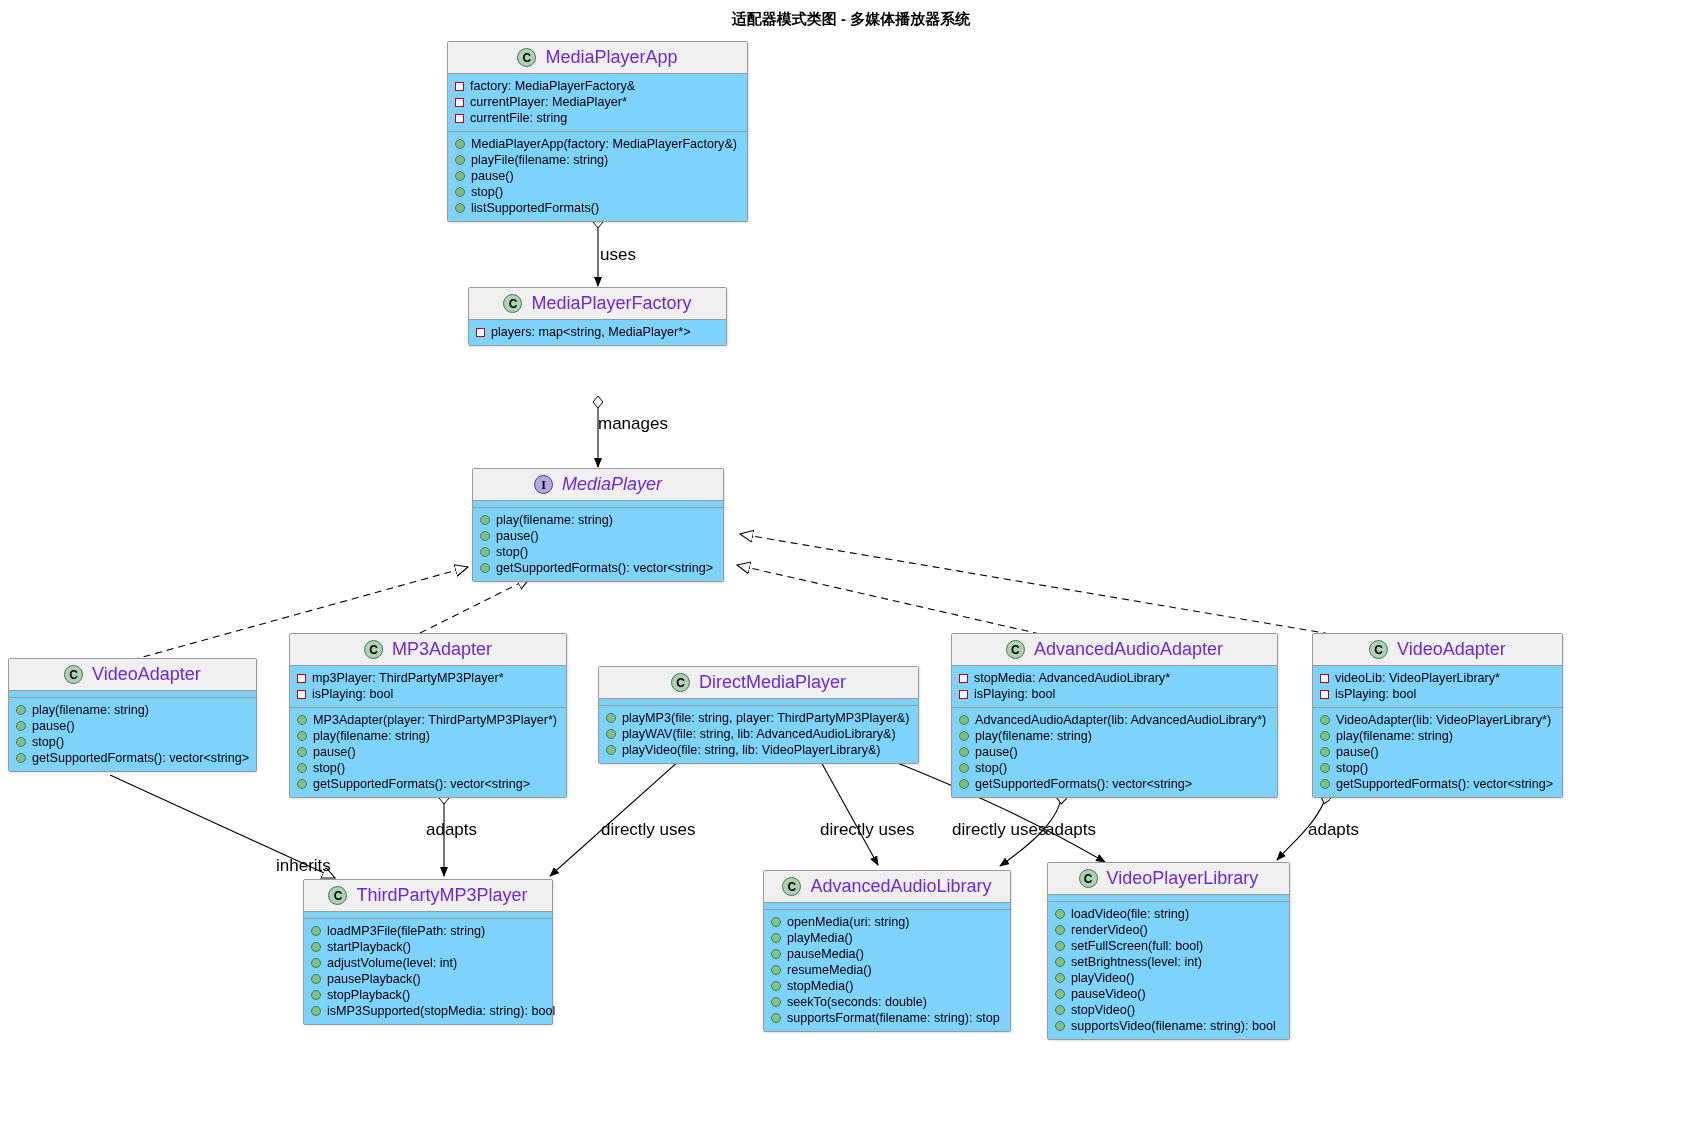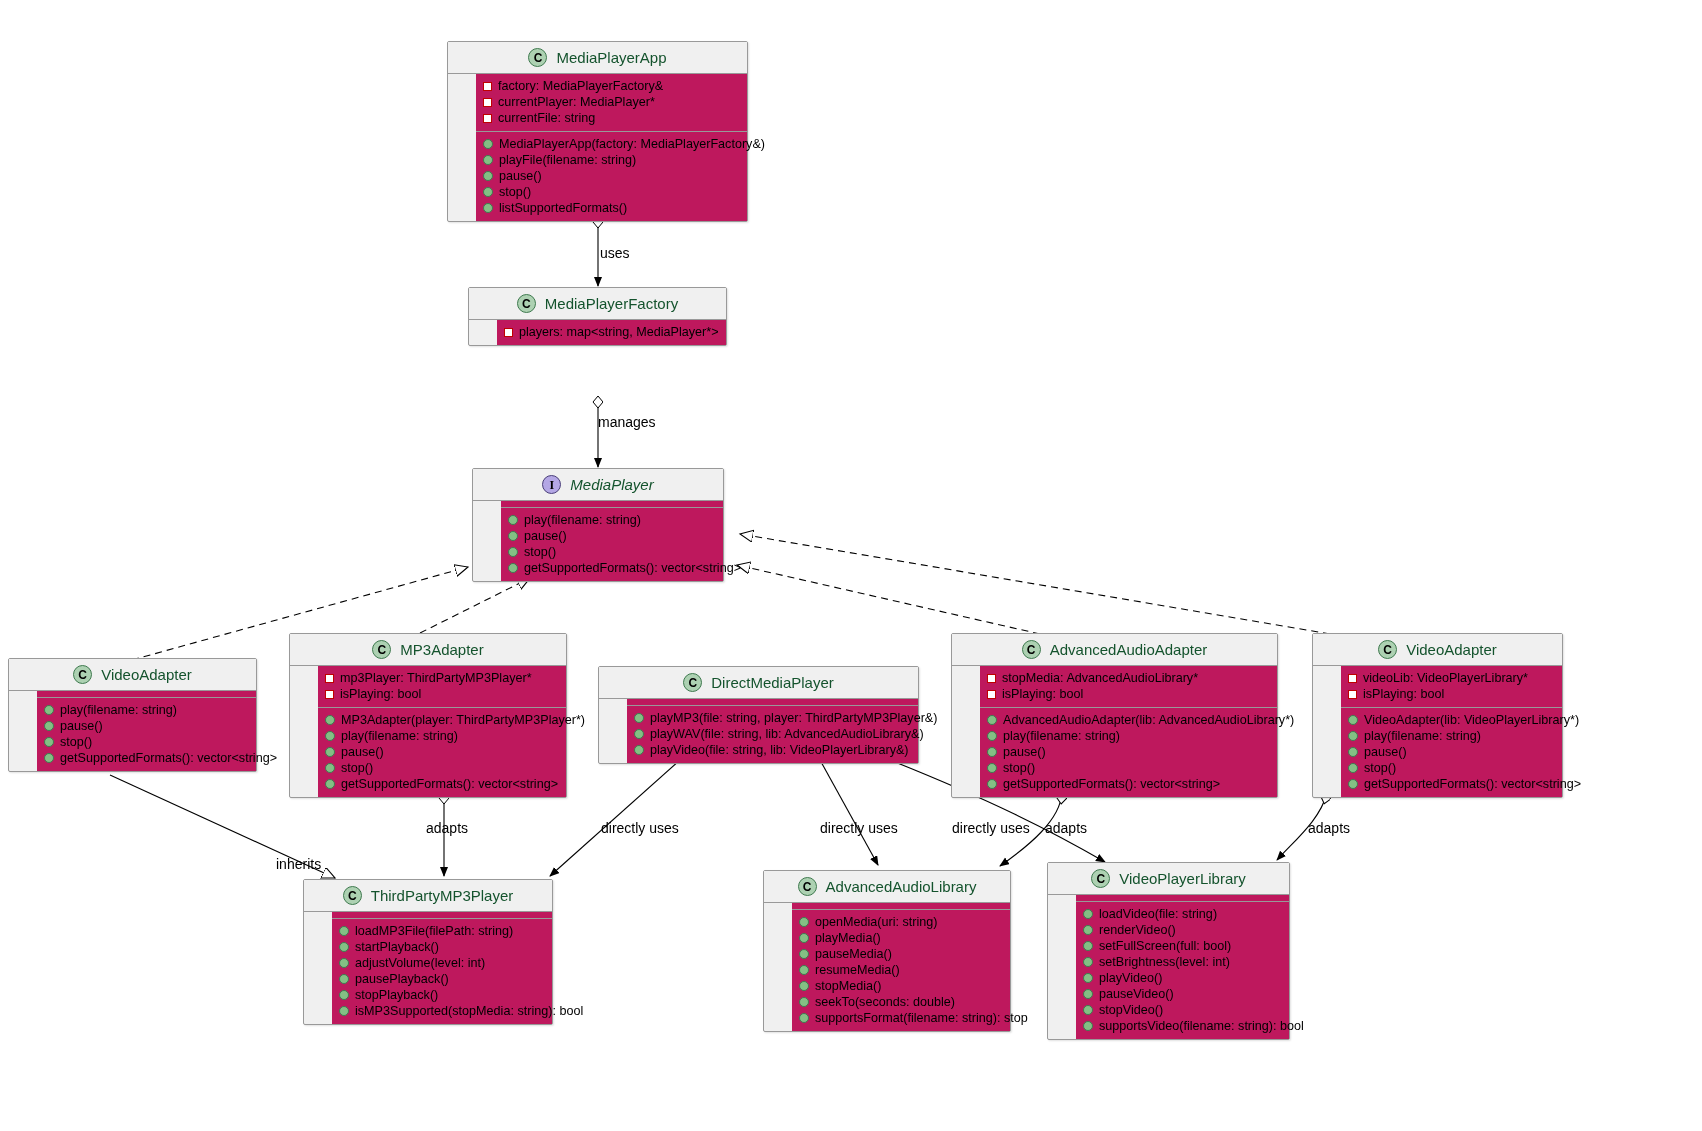--- a/index.html
+++ b/index.html
@@ -36,57 +36,57 @@
   }
   .stereo{
     width:19px;height:19px;border-radius:50%;
     display:flex;align-items:center;justify-content:center;
     font-size:12px;font-weight:bold;line-height:1;
     box-sizing:border-box;
   }
   .stereo.cls{background:#add1b2;border:1.5px solid #3f7a4f;color:#000;}
   .stereo.ifc{background:#b4a7e5;border:1.5px solid #4a3f7a;color:#000;
                font-family:"Liberation Serif","DejaVu Serif",serif;}
-  .cls-name{font-size:15px;color:#14532d;white-space:nowrap;}
+  .cls-name{font-size:18px;color:#6d28d9;white-space:nowrap;}
   .cls-name.italic{font-style:italic;}
 
   .compartment{
     padding:4px 0 5px 0;
     border-bottom:1px solid #999999;
-    background:#be185d;
-    margin-left:28px;
+    background:#7dd3fc;
   }
   .compartment:last-child{border-bottom:none;}
   .compartment.empty{padding:0;height:6px;}
 
   .member{
     display:flex;align-items:center;gap:6px;
     padding:0 8px 0 7px;
     font-size:12.6px;color:#000;white-space:nowrap;line-height:16px;
     height:16px;
   }
   .mk{flex:0 0 auto;display:inline-block;}
   .mk.priv{
     width:7px;height:7px;border:1.3px solid #c00000;background:#ffffff;
   }
   .mk.pub{
     width:8px;height:8px;border-radius:50%;
     background:#84bf84;border:1px solid #3f7a4f;
   }
 
   .edge-label{
-    position:absolute;font-size:14px;color:#000;white-space:nowrap;
+    position:absolute;font-size:17px;color:#000;white-space:nowrap;
     background:transparent;
   }
 </style>
 </head>
 <body>
 
 <div id="diagram">
 
+  <div class="title">适配器模式类图 - 多媒体播放器系统</div>
 
   <svg id="edges" viewBox="0 0 1702 1131" xmlns="http://www.w3.org/2000/svg">
     <defs>
       <marker id="arrowOpen" markerWidth="12" markerHeight="12" refX="9" refY="4" orient="auto" markerUnits="userSpaceOnUse">
         <path d="M0,0 L9,4 L0,8" fill="none" stroke="#000" stroke-width="1.2"></path>
       </marker>
       <marker id="arrowFilled" markerWidth="12" markerHeight="12" refX="9" refY="4" orient="auto" markerUnits="userSpaceOnUse">
         <path d="M0,0 L10,4 L0,8 z" fill="#000"></path>
       </marker>
       <marker id="triHollow" markerWidth="16" markerHeight="14" refX="13" refY="6" orient="auto" markerUnits="userSpaceOnUse">

